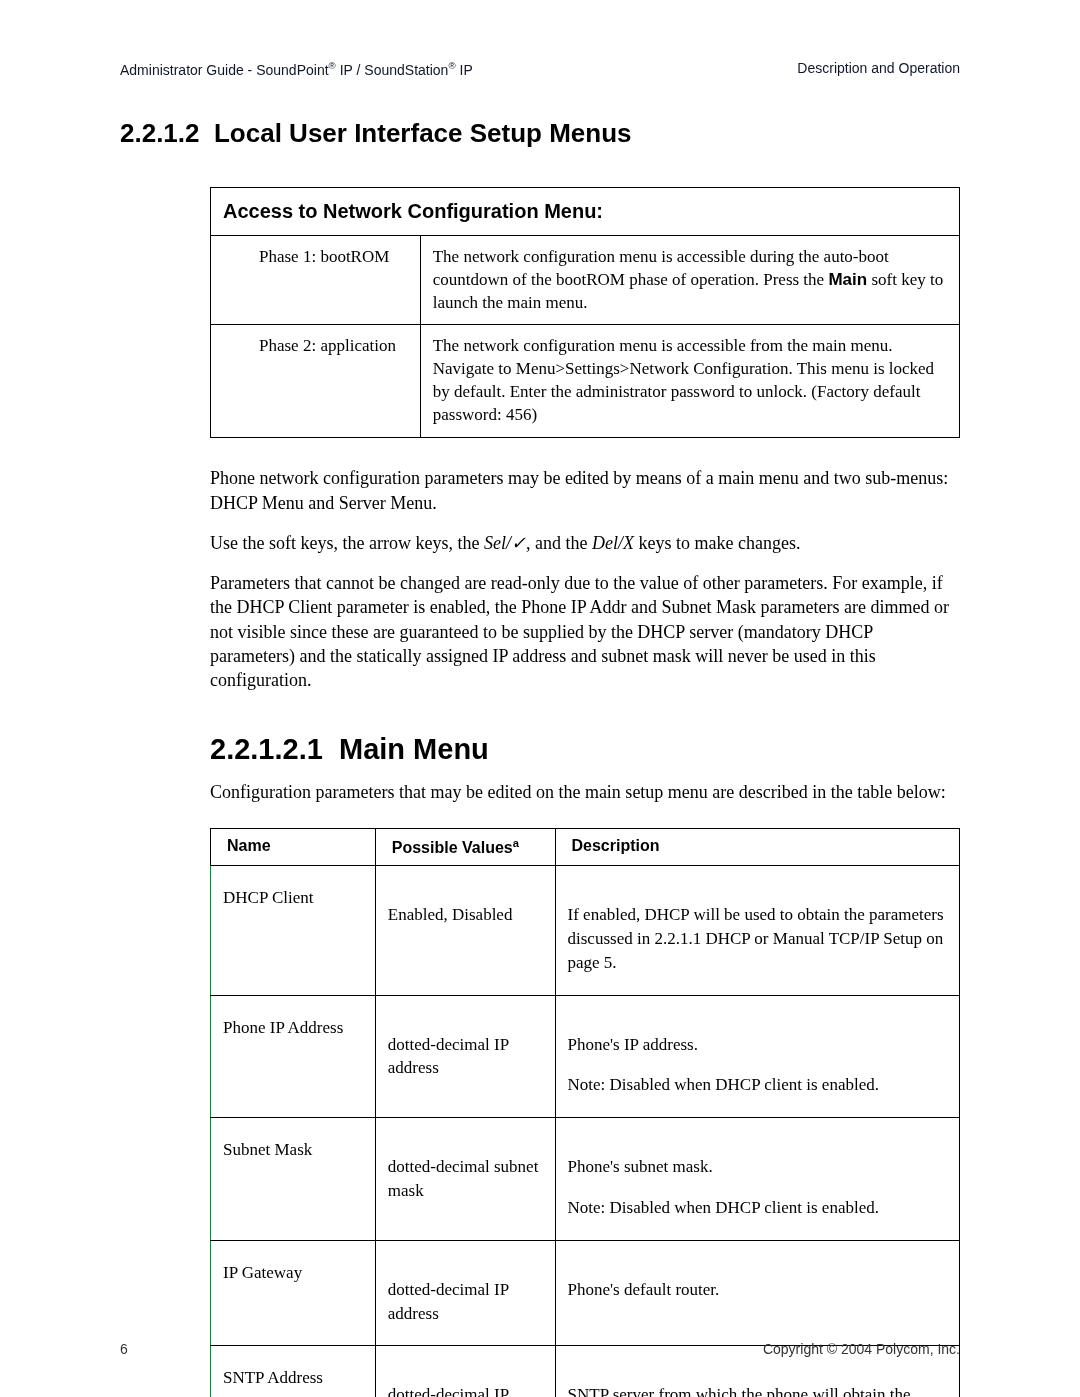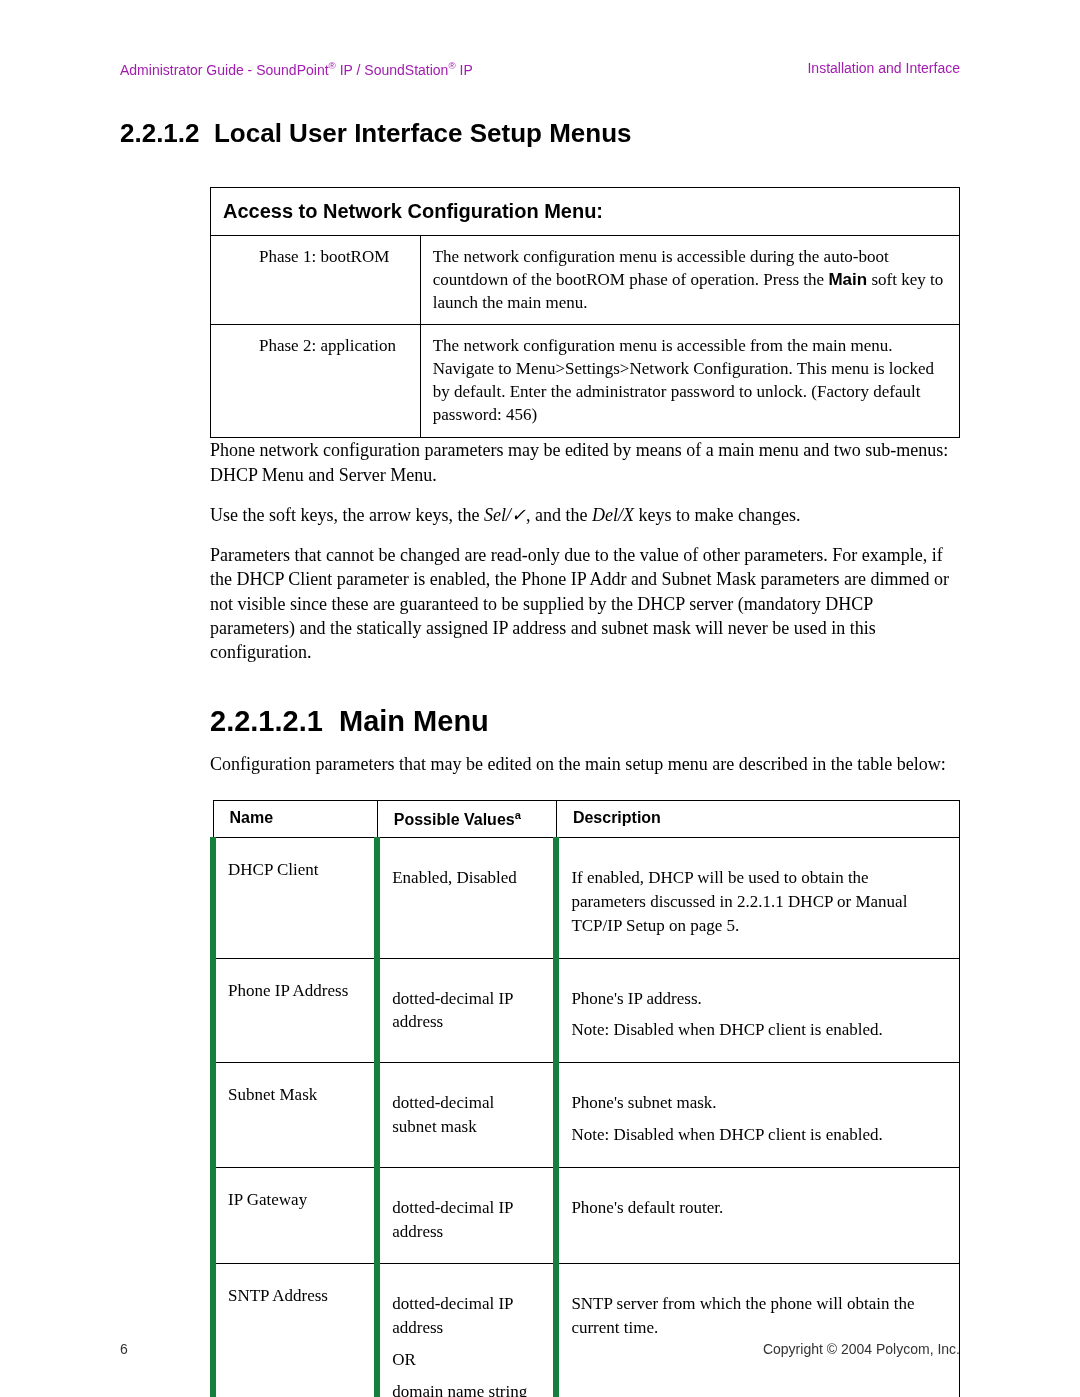--- a/index.html
+++ b/index.html
@@ -8,21 +8,21 @@
     font-family: "Times New Roman", Times, serif;
     color: #000;
     position: relative;
     padding: 60px 120px 40px 120px;
   }
   .header-row {
     display: flex;
     justify-content: space-between;
     font-family: Arial, Helvetica, sans-serif;
     font-size: 14px;
-    color: #a21caf;
+    color: #0f172a;
     margin-bottom: 40px;
   }
   .section-heading {
     font-family: Arial, Helvetica, sans-serif;
     font-weight: bold;
     font-size: 26px;
     margin: 10px 0 38px 0;
   }
   .subsection-heading {
     font-family: Arial, Helvetica, sans-serif;
@@ -58,30 +58,30 @@
   .params-table th {
     font-family: Arial, Helvetica, sans-serif;
     font-weight: bold;
     font-size: 16px;
     text-align: left;
     border: 1px solid #000;
     padding: 8px 16px;
     vertical-align: top;
   }
   .params-table td {
-    border-left: 6px solid #15803d;
+    border-left: 1px solid #15803d;
     border-right: 1px solid #000;
     border-bottom: 1px solid #000;
     padding: 20px 12px;
     vertical-align: top;
     line-height: 1.4;
   }
   .params-table .col-name { width: 22%; }
   .params-table .col-vals { width: 24%; }
-  .params-table .cell-para { margin: 8px 0 8px 0; }
+  .params-table .cell-para { margin: 17px 0 8px 0; }
   .params-table .cell-para:last-child { margin-bottom: 0; }
   sup { font-size: 0.7em; }
   .footer-row {
     position: absolute;
     left: 120px;
     right: 120px;
     bottom: 40px;
     display: flex;
     align-items: center;
     font-family: Arial, Helvetica, sans-serif;
@@ -93,21 +93,21 @@
   .reg { font-size: 0.7em; vertical-align: super; }
   .ital { font-style: italic; }
 </style>
 </head>
 <body>
 
 <div class="header-row">
   <div>
     <span>Administrator Guide - SoundPoint</span><span class="reg">®</span><span> IP / SoundStation</span><span class="reg">®</span><span> IP</span>
   </div>
-  <div>Installation and Interface</div>
+  <div>Description and Operation</div>
 </div>
 
 <div class="section-heading">
   <span>2.2.1.2</span>&nbsp;&nbsp;<span>Local User Interface Setup Menus</span>
 </div>
 
 <div class="content-block">
   <table class="access-table">
     <tbody>
         <tr class="table-title">
@@ -120,21 +120,21 @@
       </td>
     </tr>
     <tr>
       <td class="col-label">Phase 2: application</td>
       <td>The network configuration menu is accessible from the main menu. Navigate to Menu&gt;Settings&gt;Network Configuration.  This menu is locked by default.  Enter the administrator password to unlock. (Factory default password: 456)</td>
     </tr>
   </tbody>
     </table>
 </div>
 
-<div class="content-block" style="">
+<div class="content-block" style="margin-top:28px;">
   <p class="body-text">Phone network configuration parameters may be edited by means of a main menu and two sub-menus: DHCP Menu and Server Menu.</p>
   <p class="body-text">
     <span>Use the soft keys, the arrow keys, the </span><span class="ital">Sel/✓</span><span>, and the </span><span class="ital">Del/X</span><span> keys to make changes.</span>
   </p>
   <p class="body-text">Parameters that cannot be changed are read-only due to the value of other parameters. For example, if the DHCP Client parameter is enabled, the Phone IP Addr and Subnet Mask parameters are dimmed or not visible since these are guaranteed to be supplied by the DHCP server (mandatory DHCP parameters) and the statically assigned IP address and subnet mask will never be used in this configuration.</p>
 </div>
 
 <div class="subsection-heading">
   <span>2.2.1.2.1</span>&nbsp;&nbsp;<span>Main Menu</span>
 </div>

